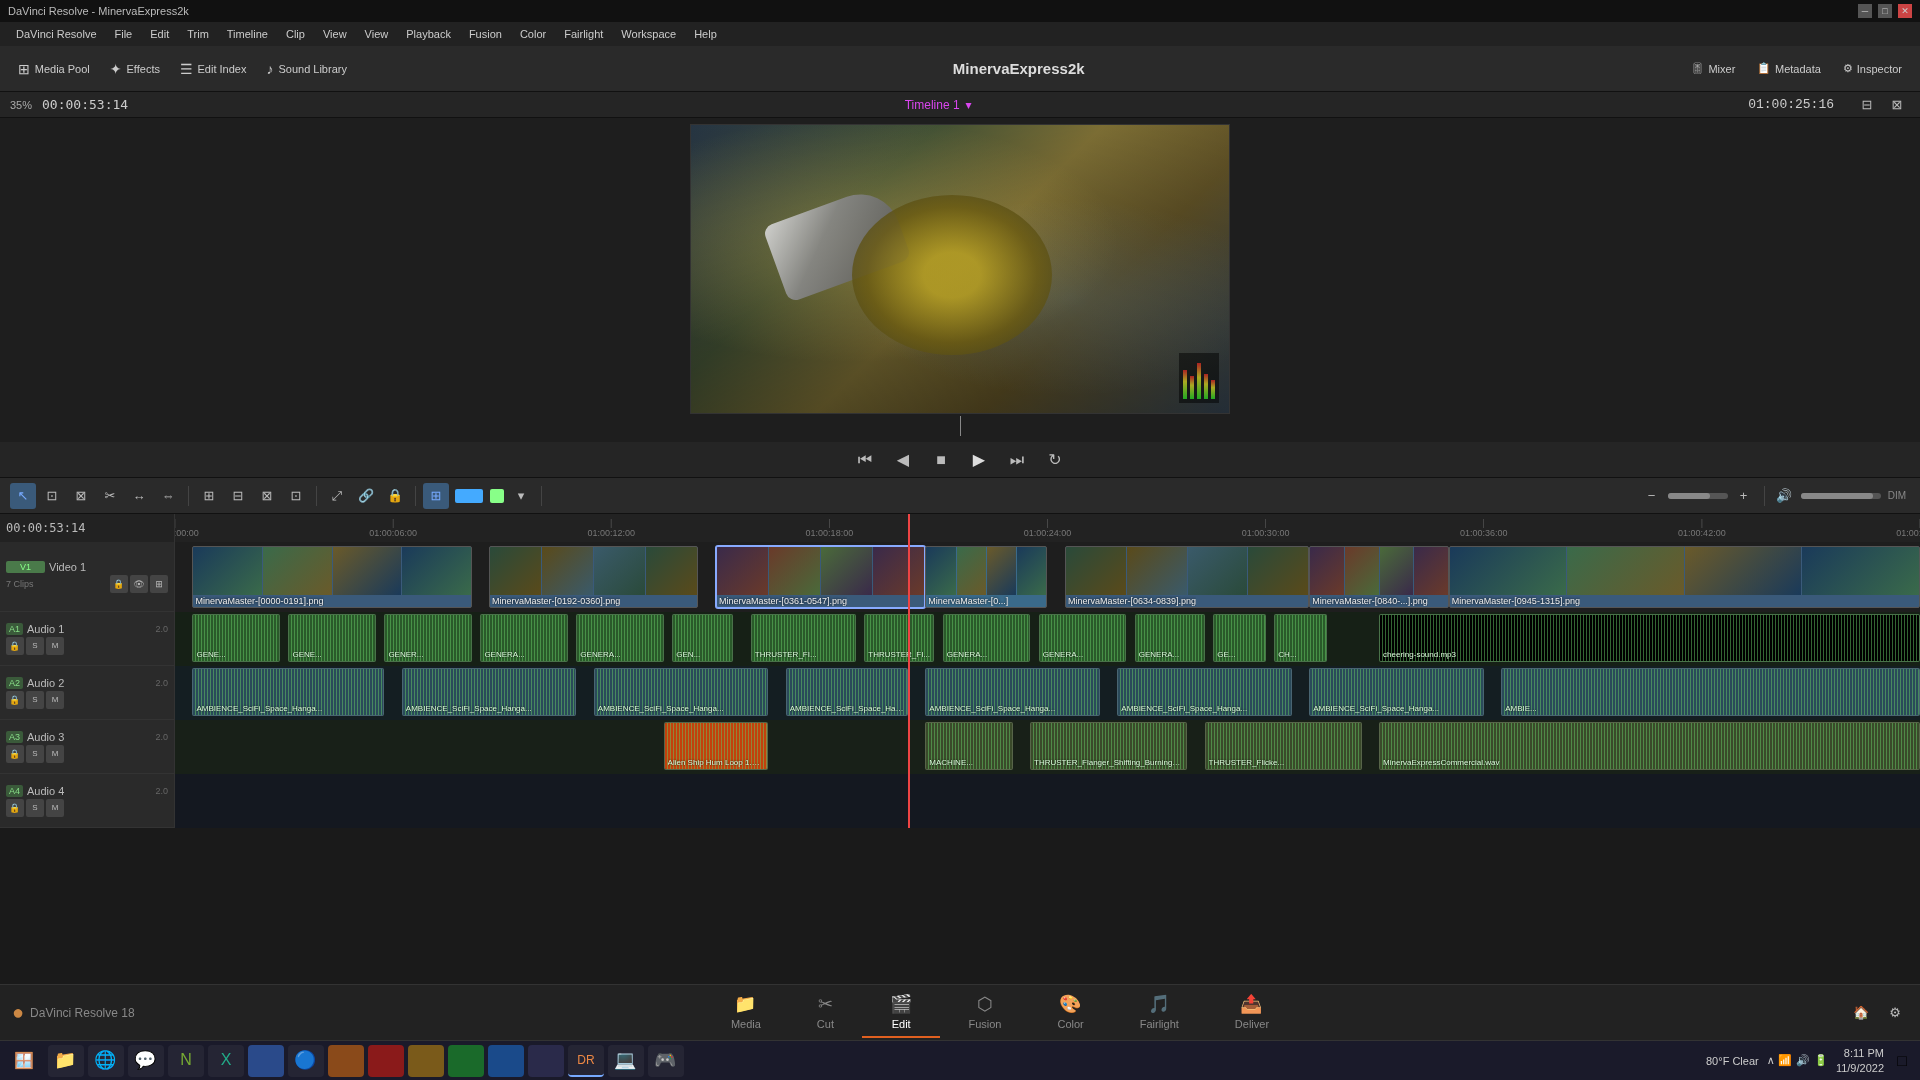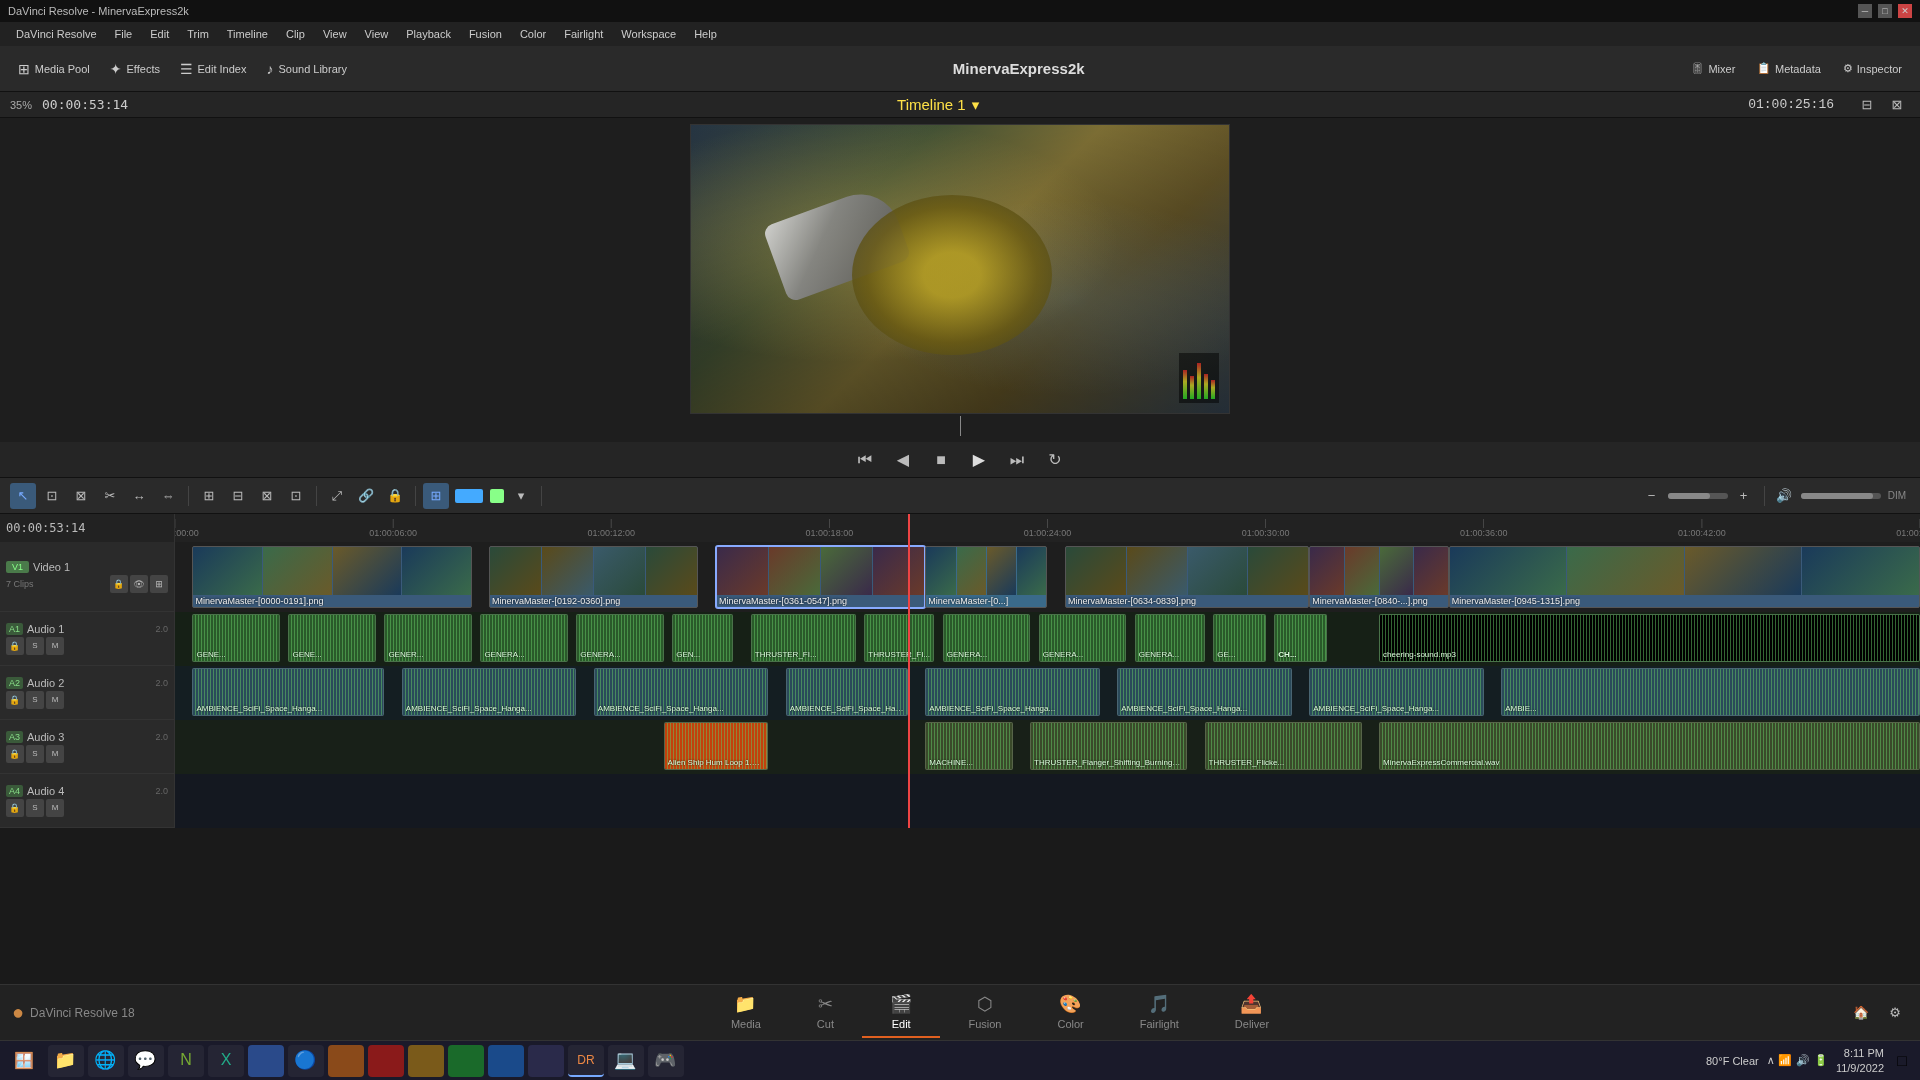--- a/index.html
+++ b/index.html
@@ -105,22 +105,22 @@
       display: flex;
       align-items: center;
       padding: 0 10px;
       border-bottom: 1px solid #111;
     }
     #zoom-level { font-size: 11px; color: #aaa; margin-right: 10px; }
     #timecode { font-size: 13px; color: #ccc; font-family: monospace; }
     #timeline-name {
       flex: 1;
       text-align: center;
-      font-size: 15px;
-      color: #fde047;
+      font-size: 12px;
+      color: #d946ef;
       display: flex;
       align-items: center;
       justify-content: center;
       gap: 6px;
     }
     #right-timecode { font-size: 13px; color: #ccc; font-family: Liberation Mono, monospace; margin-left: auto; margin-right: 20px; }
     #preview-frame {
       width: 540px;
       height: 290px;
       background: linear-gradient(135deg, #2a3a4a 0%, #4a5a3a 30%, #8a7a3a 50%, #6a5a2a 70%, #3a4a5a 100%);
@@ -672,21 +672,21 @@
             <div style="position: absolute; left: 100%; top: 4px; font-size: 9px; color: rgb(119, 119, 119); white-space: nowrap; transform: translateX(-50%);"><div style="color:#555;text-align:center;">|</div>01:00:45:00</div>
           </div>
       </div>
 
       <div id="tracks-container" style="flex:1;overflow-y:auto;overflow-x:hidden;">
 
         <div class="track-row video-track">
           <div class="track-header">
             <div style="display:flex;flex-direction:column;flex:1;gap:2px;">
               <div style="display:flex;align-items:center;gap:4px;">
-                <span style="background:#4a7a4a;color:#8f8;font-size:9px;padding:1px 6px;border-radius:2px;">V1</span>
+                <span style="background:#4a7a4a;color:#8f8;font-size:9px;padding:1px 14px;border-radius:2px;">V1</span>
                 <span class="track-label">Video 1</span>
               </div>
               <div style="display:flex;gap:2px;align-items:center;">
                 <span style="font-size:9px;color:#777;">7 Clips</span>
                 <div style="margin-left:auto;display:flex;gap:2px;">
                   <button class="track-ctrl-btn">🔒</button>
                   <button class="track-ctrl-btn">👁</button>
                   <button class="track-ctrl-btn">⊞</button>
                 </div>
               </div>
@@ -843,21 +843,21 @@
                   <div class="audio-wave-inner"></div>
                   <div class="audio-clip-label">GENERA...</div>
                 </div>
               </div>
               <div class="audio-clip" style="left: 59.5%; width: 3%; background: rgb(42, 90, 42); border: 1px solid rgba(255, 255, 255, 0.15); border-radius: 2px;">
                 <div class="audio-wave" style="background: rgb(42, 90, 42);">
                   <div class="audio-wave-inner"></div>
                   <div class="audio-clip-label">GE...</div>
                 </div>
               </div>
-              <div class="audio-clip" style="left: 63%; width: 3%; background: rgb(42, 90, 42); border: 1px solid rgba(255, 255, 255, 0.15); border-radius: 2px; font-weight: bold;">
+              <div class="audio-clip" style="left: 63%; width: 3%; background: rgb(42, 90, 42); border: 1px solid rgba(255, 255, 255, 0.15); border-radius: 2px;">
                 <div class="audio-wave" style="background: rgb(42, 90, 42);">
                   <div class="audio-wave-inner"></div>
                   <div class="audio-clip-label">CH...</div>
                 </div>
               </div>
               <div class="audio-clip" style="left: 69%; width: 31%; background: rgb(42, 90, 42); border: 1px solid rgba(255, 255, 255, 0.15); border-radius: 2px;">
                 <div class="audio-wave" style="background: #000000;">
                   <div class="audio-wave-inner"></div>
                   <div class="audio-clip-label">cheering-sound.mp3</div>
                 </div>

